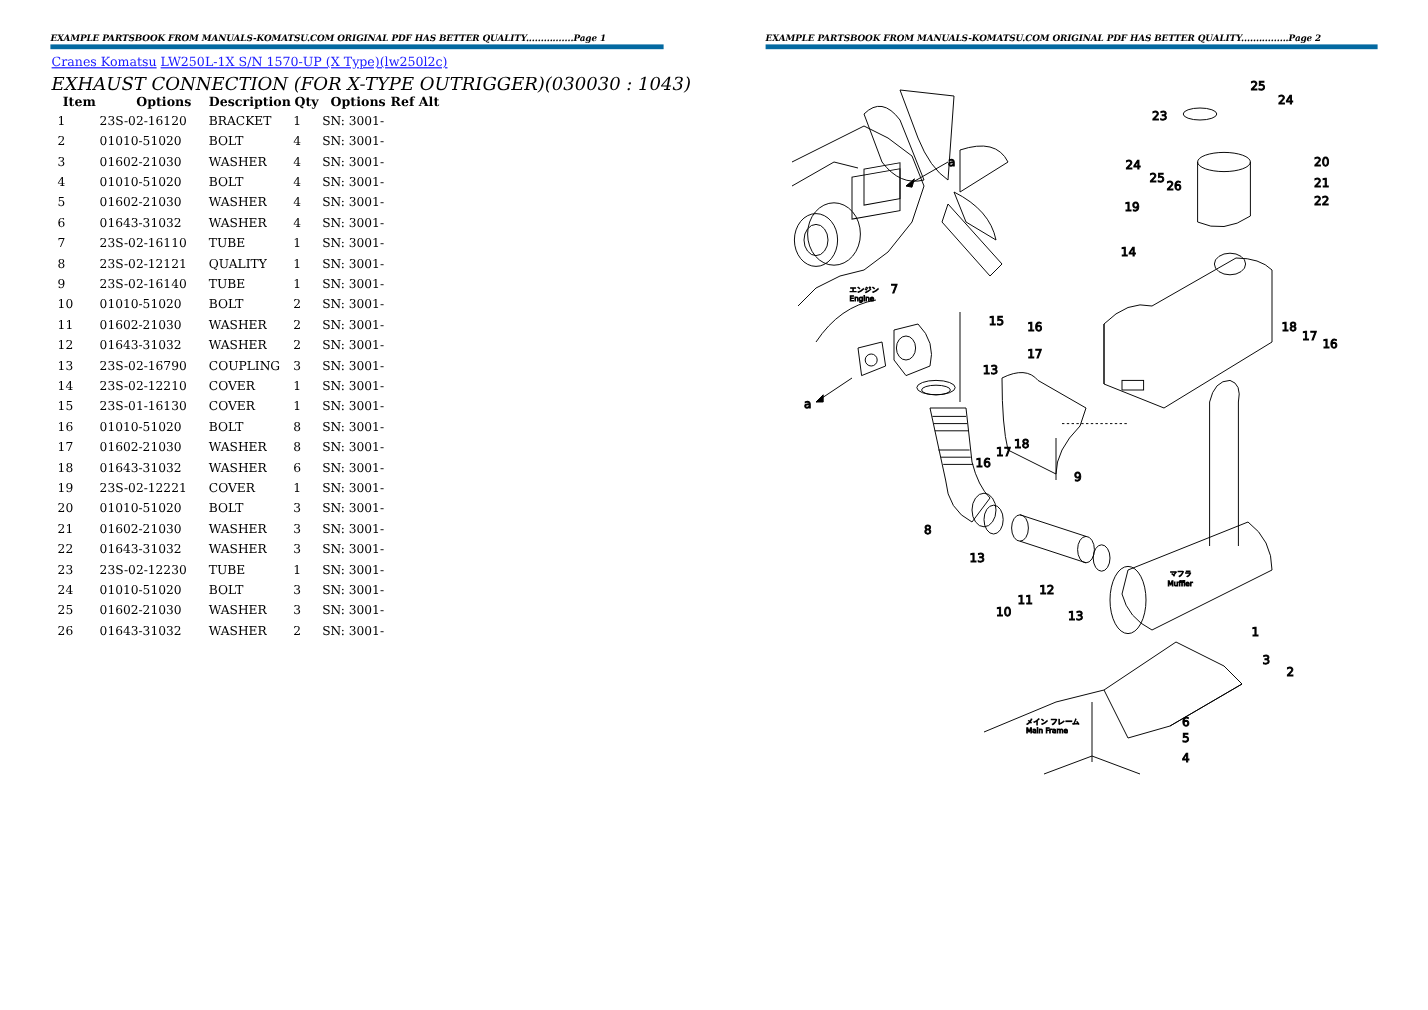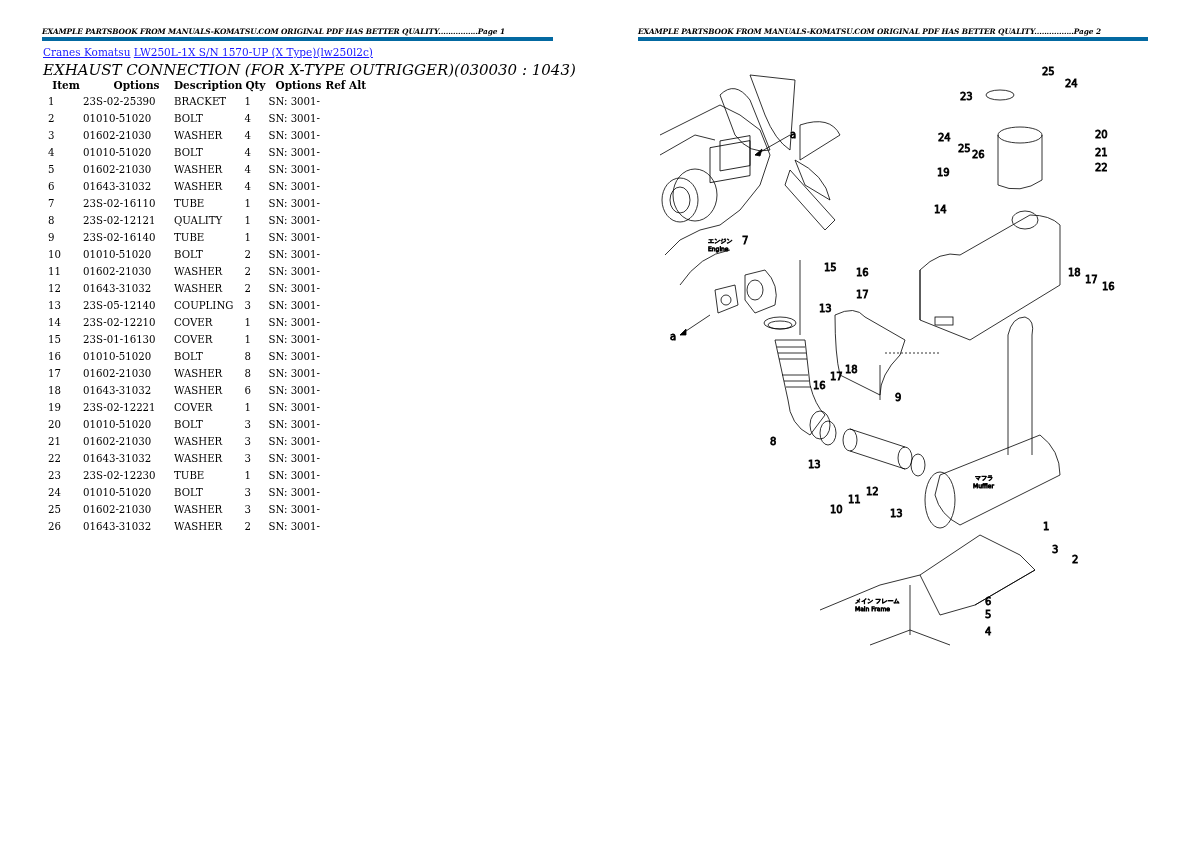--- a/index.html
+++ b/index.html
@@ -49,21 +49,21 @@
       <th class="c-part">Options</th>
       <th class="c-desc">Description</th>
       <th class="c-qty">Qty</th>
       <th class="c-opt">Options</th>
       <th class="c-ref">Ref Alt</th>
     </tr>
   </thead>
   <tbody id="parts-body">
       <tr>
         <td class="c-item">1</td>
-        <td class="c-part">23S-02-25390</td>
+        <td class="c-part">23S-02-16120</td>
         <td class="c-desc">BRACKET</td>
         <td class="c-qty">1</td>
         <td class="c-opt">SN: 3001-</td>
         <td class="c-ref"></td>
       </tr>
       <tr>
         <td class="c-item">2</td>
         <td class="c-part">01010-51020</td>
         <td class="c-desc">BOLT</td>
         <td class="c-qty">4</td>
@@ -145,21 +145,21 @@
       <tr>
         <td class="c-item">12</td>
         <td class="c-part">01643-31032</td>
         <td class="c-desc">WASHER</td>
         <td class="c-qty">2</td>
         <td class="c-opt">SN: 3001-</td>
         <td class="c-ref"></td>
       </tr>
       <tr>
         <td class="c-item">13</td>
-        <td class="c-part">23S-05-12140</td>
+        <td class="c-part">23S-02-16790</td>
         <td class="c-desc">COUPLING</td>
         <td class="c-qty">3</td>
         <td class="c-opt">SN: 3001-</td>
         <td class="c-ref"></td>
       </tr>
       <tr>
         <td class="c-item">14</td>
         <td class="c-part">23S-02-12210</td>
         <td class="c-desc">COVER</td>
         <td class="c-qty">1</td>

